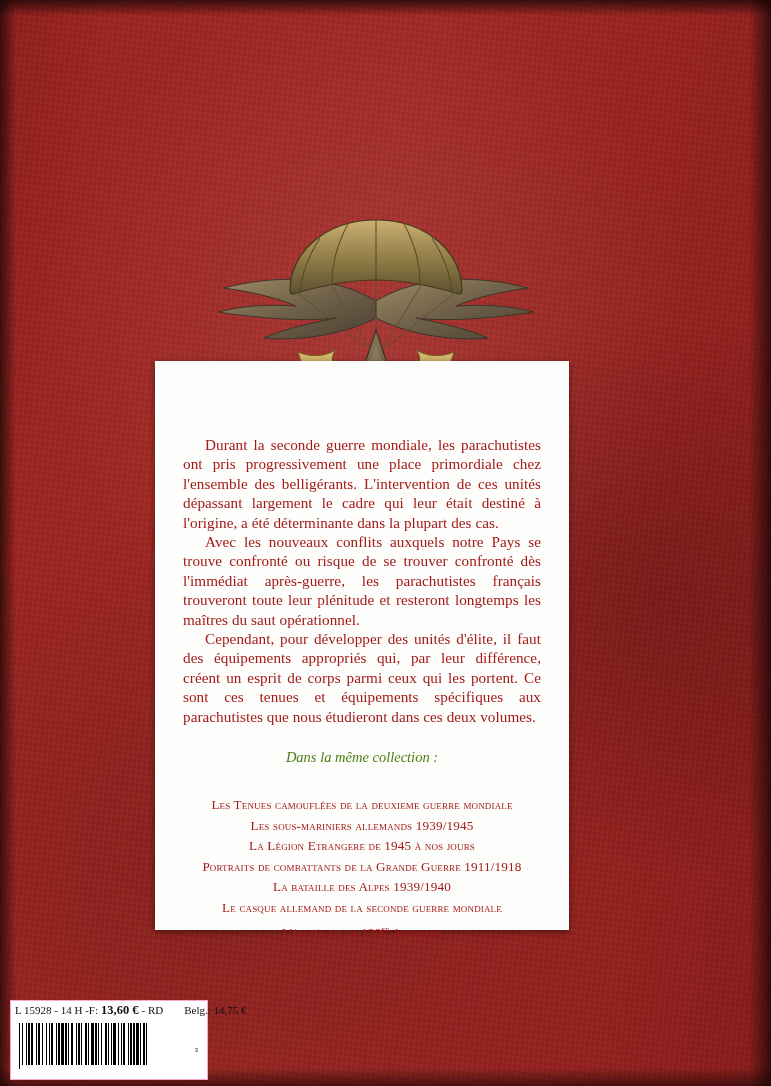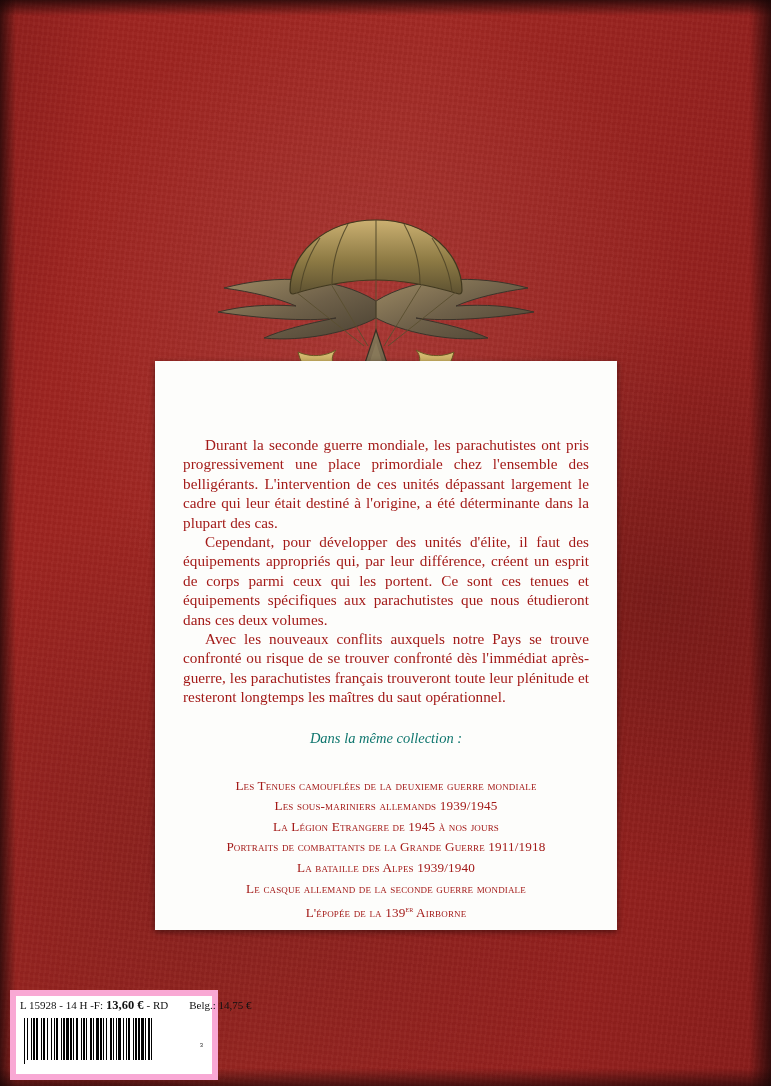--- a/index.html
+++ b/index.html
@@ -65,21 +65,21 @@
     width: 380px;
     height: 220px;
   }
   .badge svg { display:block; width:100%; height:100%; }
 
   
   .panel {
     position: absolute;
     left: 155px;
     top: 361px;
-    width: 462px;
+    width: 414px;
     height: 569px;
     background: #fdfdfb;
     box-shadow: 0 2px 6px rgba(0,0,0,.45);
   }
   .panel-inner {
     padding: 74px 28px 18px 28px;
     color: #9e1b1b;
   }
   .body-text p {
     margin: 0;
@@ -88,21 +88,21 @@
     line-height: 19.4px;
     text-align: justify;
     color: #a31a18;
     letter-spacing: .05px;
   }
   .collection-title {
     margin-top: 23px;
     text-align: center;
     font-style: italic;
     font-size: 14.5px;
-    color: #0f766e;
+    color: #4d7c0f;
   }
   .collection-list {
     margin: 29px 0 0 0;
     padding: 0;
     list-style: none;
     text-align: center;
   }
   .collection-list li {
     font-size: 13.2px;
     line-height: 20.6px;
@@ -117,21 +117,21 @@
   }
 
   
   .barcode-box {
     position: absolute;
     left: 10px;
     bottom: 6px;
     width: 196px;
     height: 78px;
     background: #ffffff;
-    border: 6px solid #f9a8d4;
+    border: 1px solid #f9a8d4;
   }
   .barcode-price {
     height: 22px;
     display: flex;
     align-items: baseline;
     gap: 3px;
     padding: 2px 4px 0 4px;
     box-sizing: border-box;
     font-family: "Liberation Serif", serif;
     color: #111;
@@ -229,22 +229,22 @@
 
       <path d="M190 124 L203 163 L244 163 L211 187 L223 220 L190 198 L157 220 L169 187 L136 163 L177 163 Z" fill="url(#bronze)" stroke="#373024" stroke-width="1.2"></path>
       <path d="M190 136 L198 162 L190 168 L182 162 Z" fill="#8d7d5d" opacity=".7"></path>
     </svg>
   </div>
 
   <div class="panel">
     <div class="panel-inner">
       <div class="body-text">
         <p>Durant la seconde guerre mondiale, les parachutistes ont pris progressivement une place primordiale chez l'ensemble des belligérants. L'intervention de ces unités dépassant largement le cadre qui leur était destiné à l'origine, a été déterminante dans la plupart des cas.</p>
+        <p>Avec les nouveaux conflits auxquels notre Pays se trouve confronté ou risque de se trouver confronté dès l'immédiat après-guerre, les parachutistes français trouveront toute leur plénitude et resteront longtemps les maîtres du saut opérationnel.</p>
         <p>Cependant, pour développer des unités d'élite, il faut des équipements appropriés qui, par leur différence, créent un esprit de corps parmi ceux qui les portent. Ce sont ces tenues et équipements spécifiques aux parachutistes que nous étudieront dans ces deux volumes.</p>
-        <p>Avec les nouveaux conflits auxquels notre Pays se trouve confronté ou risque de se trouver confronté dès l'immédiat après-guerre, les parachutistes français trouveront toute leur plénitude et resteront longtemps les maîtres du saut opérationnel.</p>
       </div>
       <div class="collection-title">Dans la même collection :</div>
       <ul class="collection-list">
         <li>Les Tenues camouflées de la deuxieme guerre mondiale</li>
         <li>Les sous-mariniers allemands 1939/1945</li>
         <li>La Légion Etrangere de 1945 à nos jours</li>
         <li>Portraits de combattants de la Grande Guerre 1911/1918</li>
         <li>La bataille des Alpes 1939/1940</li>
         <li>Le casque allemand de la seconde guerre mondiale</li>
         <li><span>L'épopée de la 139</span><sup>er</sup><span> Airborne</span></li>

